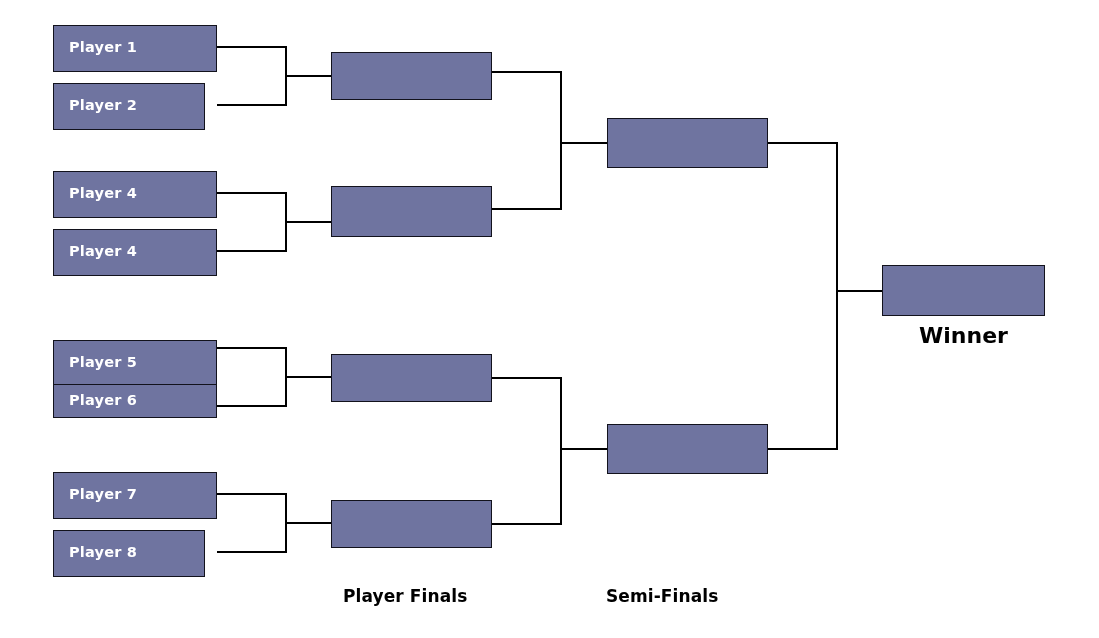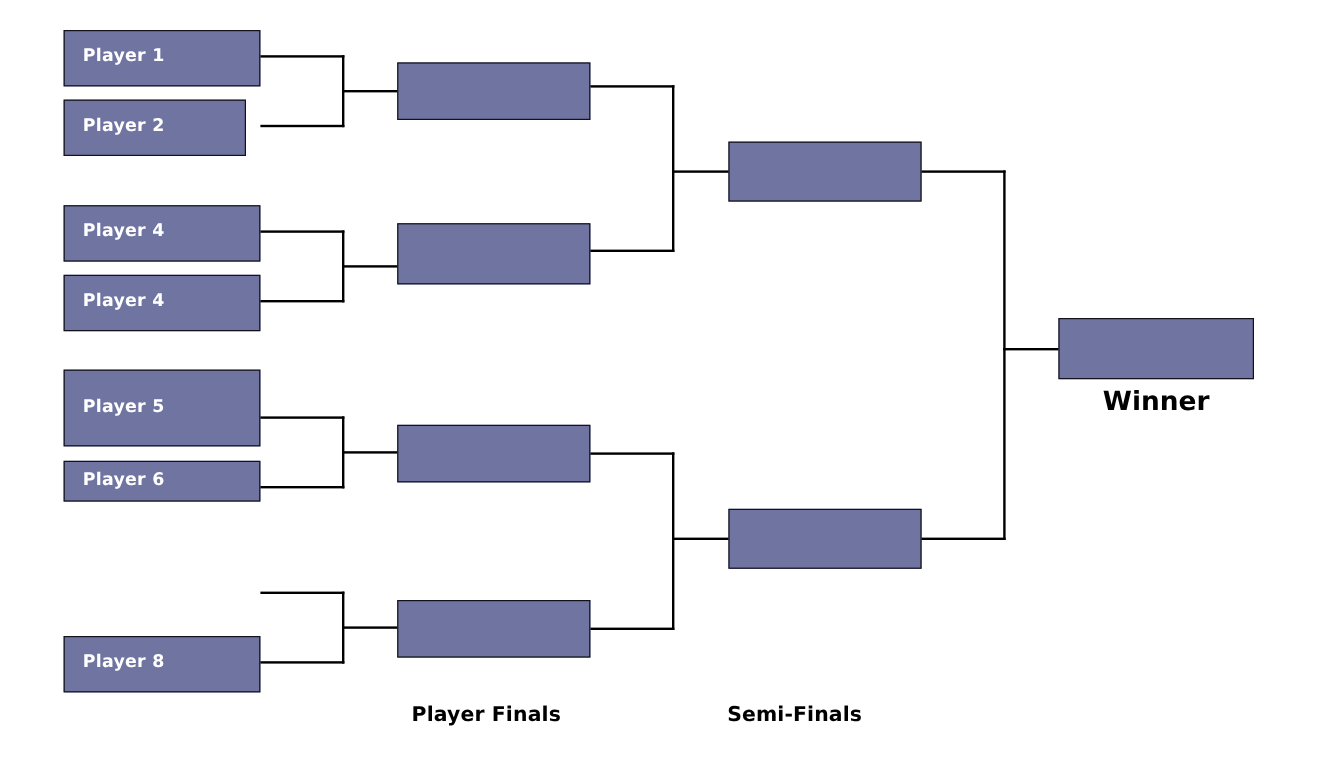--- a/index.html
+++ b/index.html
@@ -61,24 +61,25 @@
 <body>
 
 <div id="bracket-canvas">
 
   <div class="slot" style="left:53px; top:25px; width:164px; height:47px;">Player 1</div>
   <div class="slot" style="left:53px; top:83px; width:152px; height:47px;">Player 2</div>
 
   <div class="slot" style="left:53px; top:171px; width:164px; height:47px;">Player 4</div>
   <div class="slot" style="left:53px; top:229px; width:164px; height:47px;">Player 4</div>
 
-  <div class="slot" style="left:53px; top:308px; width:164px; height:64px;">Player 5</div>
+  <div class="slot" style="left:53px; top:340px; width:164px; height:47px;">Player 5</div>
   <div class="slot" style="left:53px; top:384px; width:164px; height:34px;">Player 6</div>
 
-  <div class="slot" style="left:53px; top:530px; width:164px; height:47px;">Player 8</div>
+  <div class="slot" style="left:53px; top:472px; width:164px; height:47px;">Player 7</div>
+  <div class="slot" style="left:53px; top:530px; width:152px; height:47px;">Player 8</div>
 
   <div class="line h" style="left:217px; top:46px;  width:70px;"></div>
   <div class="line h" style="left:217px; top:104px; width:70px;"></div>
   <div class="line v" style="left:285px; top:46px;  height:60px;"></div>
   <div class="line h" style="left:285px; top:75px;  width:47px;"></div>
 
   <div class="line h" style="left:217px; top:192px; width:70px;"></div>
   <div class="line h" style="left:217px; top:250px; width:70px;"></div>
   <div class="line v" style="left:285px; top:192px; height:60px;"></div>
   <div class="line h" style="left:285px; top:221px; width:47px;"></div>

